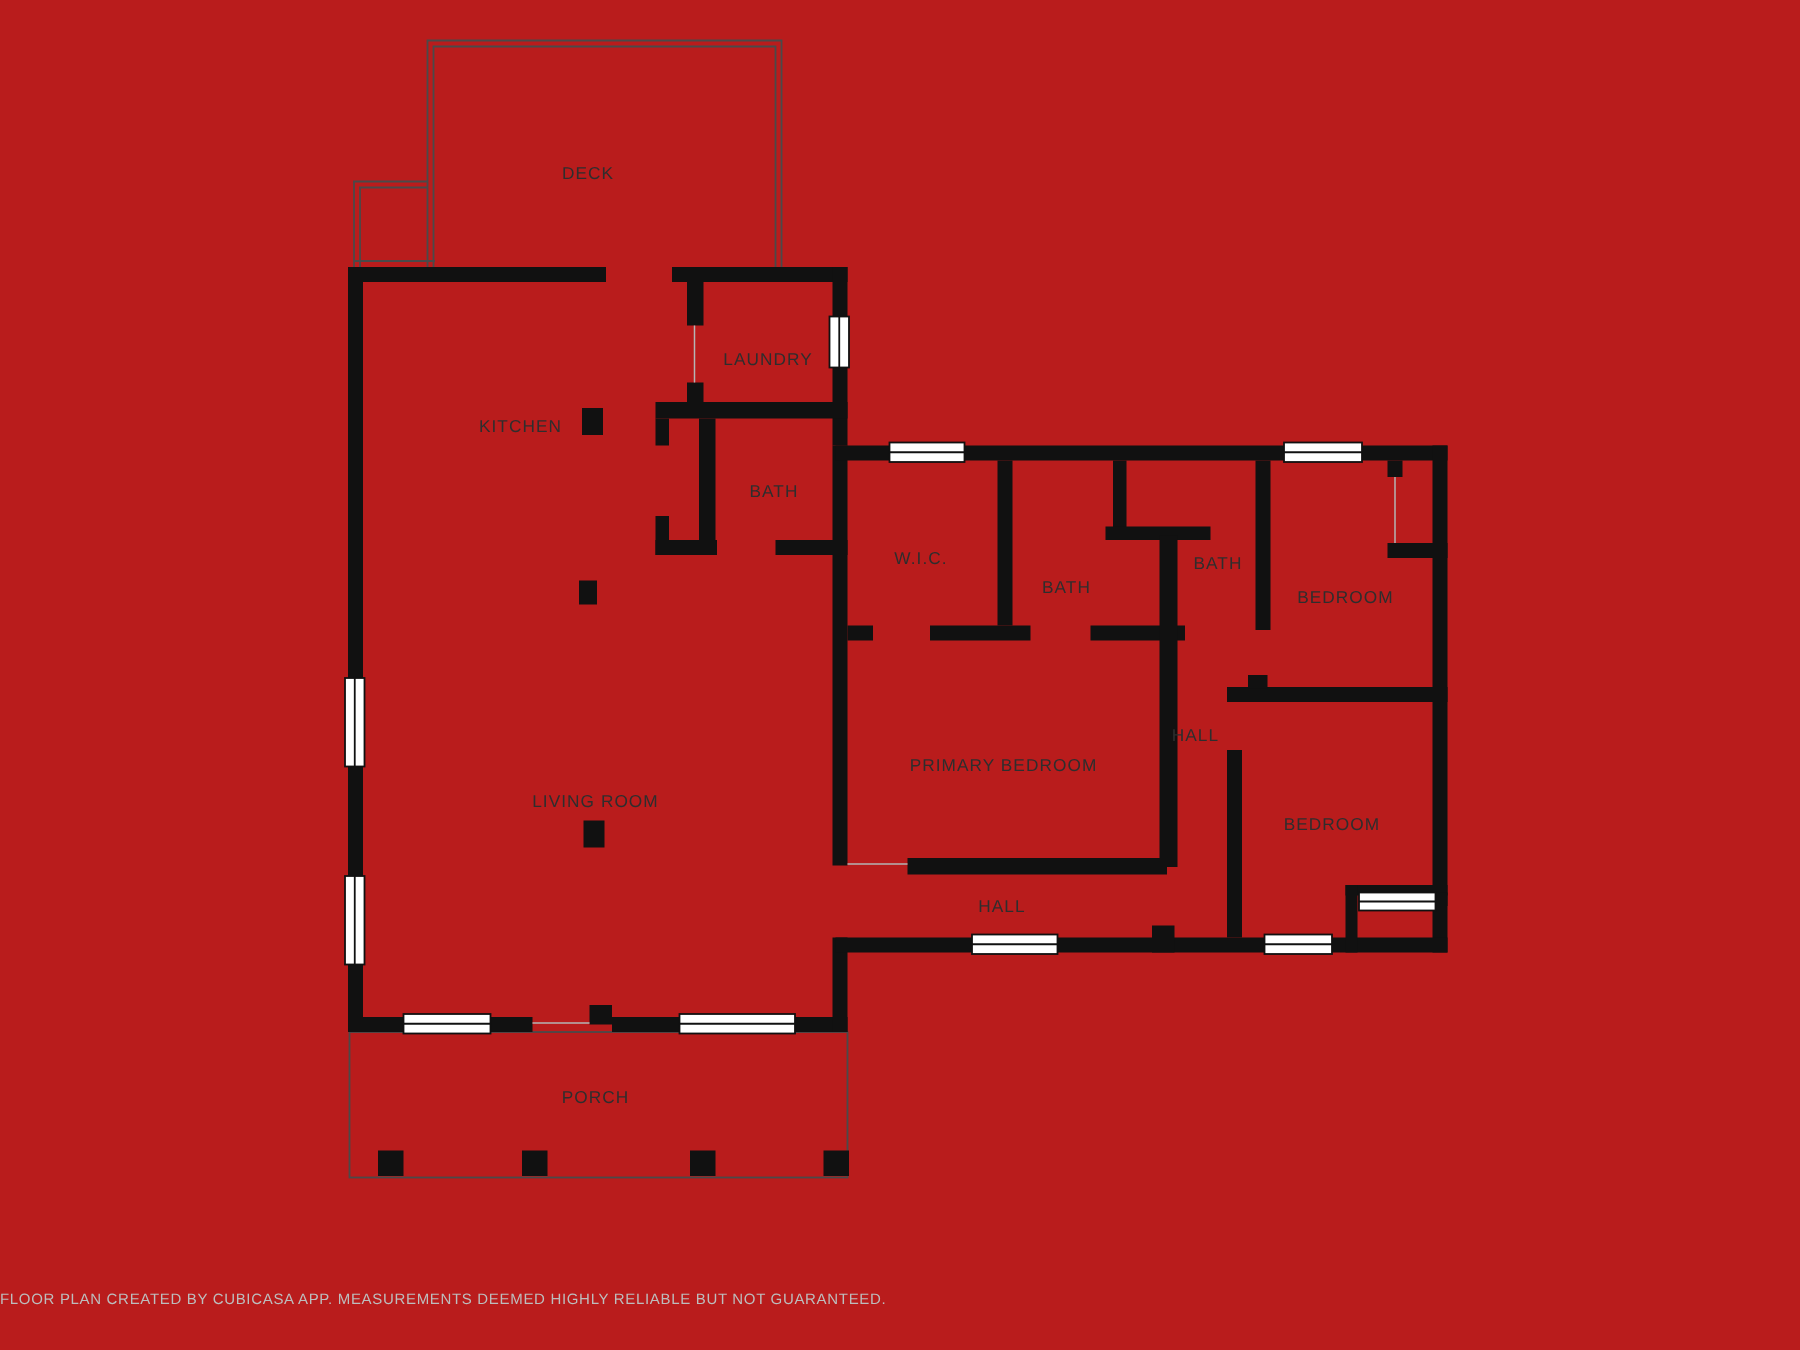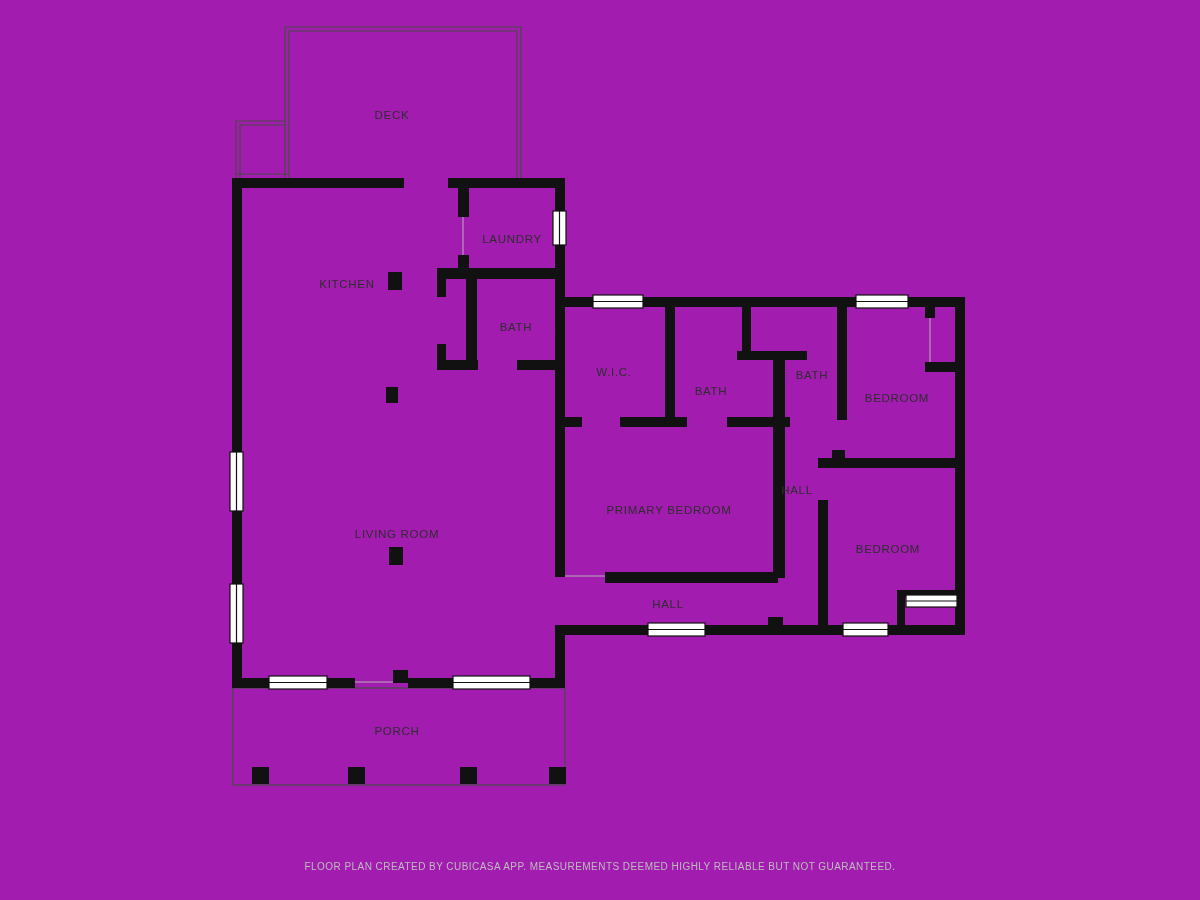--- a/index.html
+++ b/index.html
@@ -1,18 +1,18 @@
 <!DOCTYPE html>
 <html><head>
 <meta charset="utf-8">
 <style>
   html,body{margin:0;padding:0;background:#ffffff;width:1200px;height:900px;overflow:hidden;}
-  .stage{position:relative;width:1200px;height:900px;background:#a21caf;font-family:"Liberation Sans",sans-serif;}
+  .stage{position:relative;width:1200px;height:900px;background:#b91c1c;font-family:"Liberation Sans",sans-serif;}
   svg text{font-family:"Liberation Sans",sans-serif;font-size:11.5px;letter-spacing:.7px;fill:#2e2e2e;}
-  .disclaimer{position:absolute;left:0;top:861px;width:1200px;text-align:center;
+  .disclaimer{position:absolute;left:0;top:861px;width:1200px;text-align:left;
     font-size:10px;letter-spacing:.45px;color:#bdbdbd;}
   .logo{position:absolute;left:0;top:855px;width:138px;height:45px;background:#58595b;}
   .logo-roof{position:absolute;left:70px;top:1px;}
   .logo-word{position:absolute;left:5px;top:9px;font-size:22px;line-height:22px;white-space:nowrap;
     transform:scaleX(.88);transform-origin:left center;font-weight:400;}
   .logo-word .g{color:#ffffff;}
   .logo-word .mls{color:#a7a9ac;}
   .logo-tagline{position:absolute;bottom:2px;left:0;width:100%;text-align:center;
     font-size:6.5px;letter-spacing:2.1px;color:#c5c6c8;white-space:nowrap;}
 </style>

